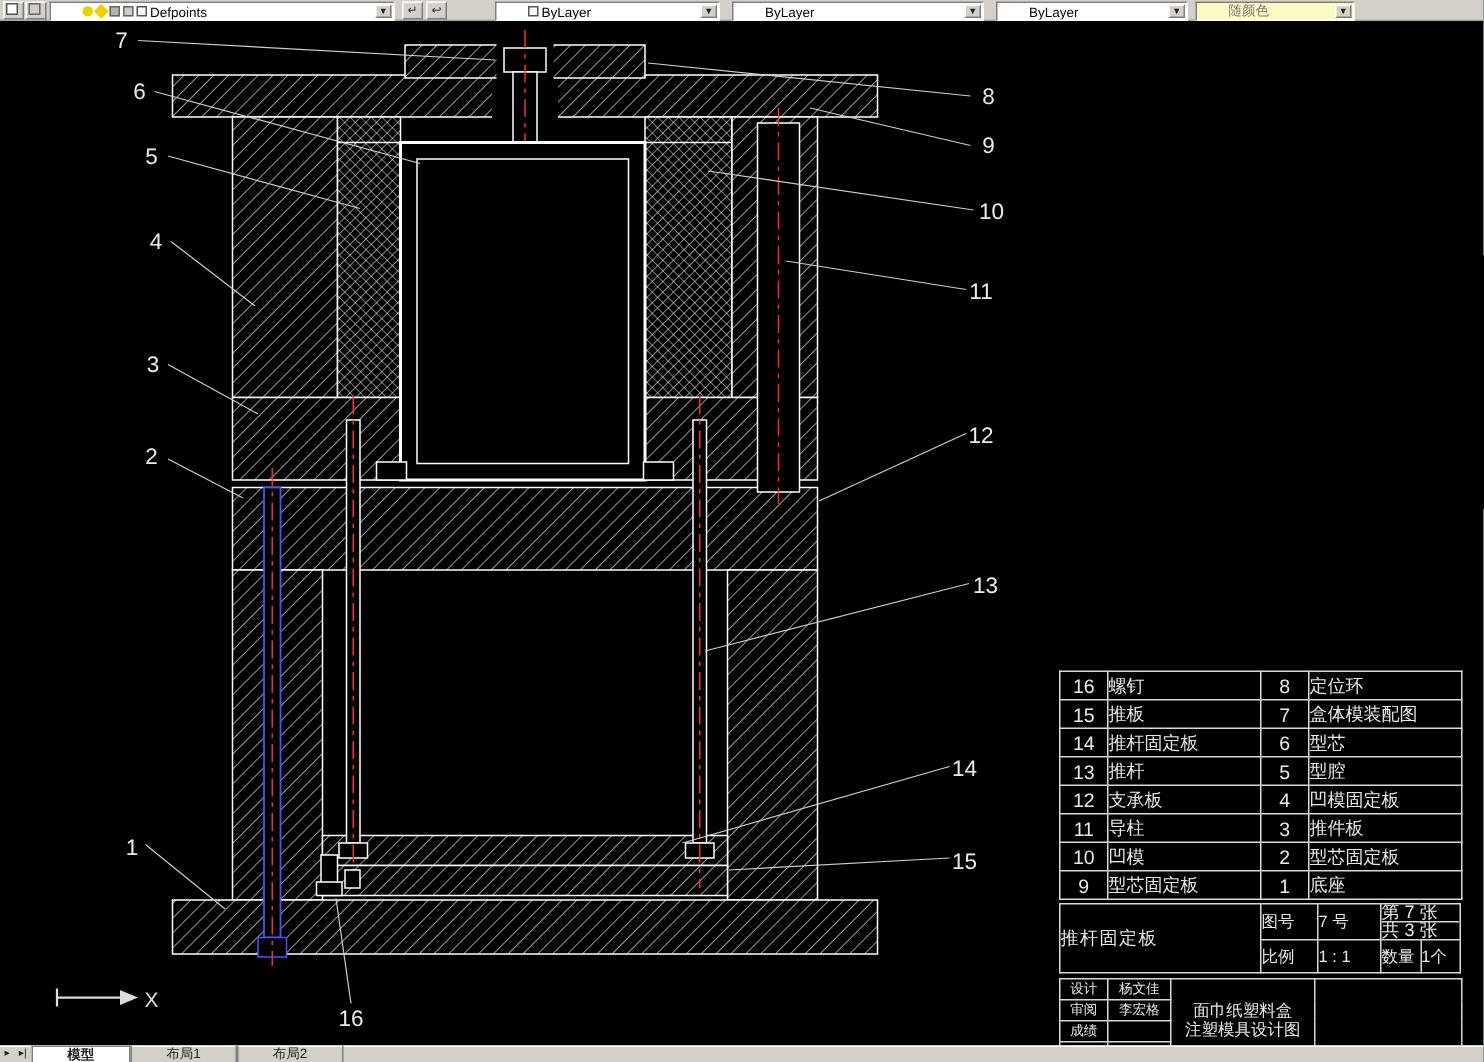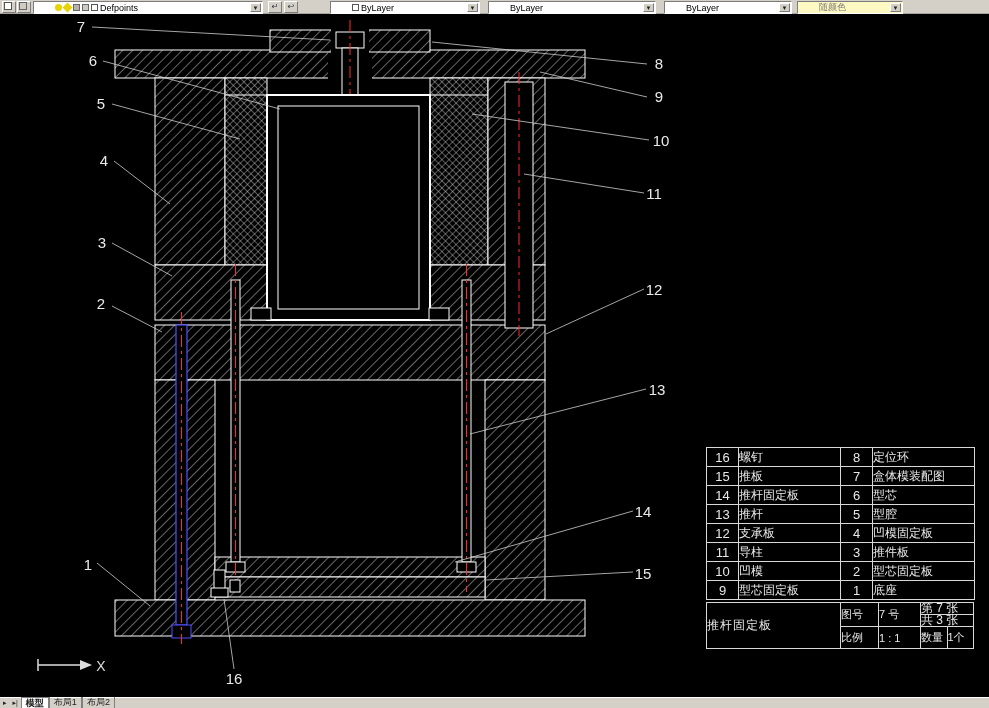--- a/index.html
+++ b/index.html
@@ -41,21 +41,21 @@
   .tb1 .sheet div:first-child{border-bottom:1px solid #d9d9d9}
   .tb2{margin-top:3px}
   .tb2 td{height:10px;font-size:9px;text-align:center}
   .tb2 td.lab{width:32px}.tb2 td.val{width:42px}
   .tb2 td.proj{width:96px;font-size:11px;line-height:13px}
   .tb2 td.blank{width:98px}
 
   
   .tabbar{position:absolute;left:0;top:697px;width:989px;height:11px;background:#d4d0c8;display:flex;align-items:flex-end;border-top:1px solid #fff}
   .tnav{font-size:7px;color:#222;padding:0 3px;line-height:10px}
-  .tab{font-size:9px;line-height:10px;padding:0 4px;border-left:1px solid #808080;border-right:1px solid #808080;color:#222;height:11px}
+  .tab{font-size:9px;line-height:10px;padding:0 23px;border-left:1px solid #808080;border-right:1px solid #808080;color:#222;height:11px}
   .tab.active{background:#fff;font-weight:bold;border-top:1px solid #808080}
 </style>
 </head>
 <body>
 
 <div id="win">
 
   <div class="toolbar">
     <div class="tbtn" style="left:2px"><span class="lic swatch" style="width:8px;height:8px"></span></div>
     <div class="tbtn" style="left:17px"><span class="lic plot" style="width:8px;height:8px"></span></div>
@@ -285,20 +285,45 @@
         </tr>
         <tr>
           <td class="c1">比例</td>
           <td class="c2">1 : 1</td>
           <td class="c3">数量</td>
           <td class="c4">1个</td>
         </tr>
       </tbody>
         </table>
 
+      <table class="tb2">
+        <tbody>
+            <tr>
+          <td class="lab">设计</td>
+          <td class="val">杨文佳</td>
+          <td class="proj" rowspan="4">
+            <div>面巾纸塑料盒</div>
+            <div>注塑模具设计图</div>
+          </td>
+          <td class="blank" rowspan="4"></td>
+        </tr>
+        <tr>
+          <td class="lab">审阅</td>
+          <td class="val">李宏格</td>
+        </tr>
+        <tr>
+          <td class="lab">成绩</td>
+          <td class="val"></td>
+        </tr>
+        <tr>
+          <td class="lab">日期</td>
+          <td class="val"></td>
+        </tr>
+      </tbody>
+        </table>
     </div>
   </div>
 
   <div class="tabbar">
     <span class="tnav">▸</span>
     <span class="tnav">▸|</span>
     <div class="tab active">模型</div>
     <div class="tab">布局1</div>
     <div class="tab">布局2</div>
   </div>

